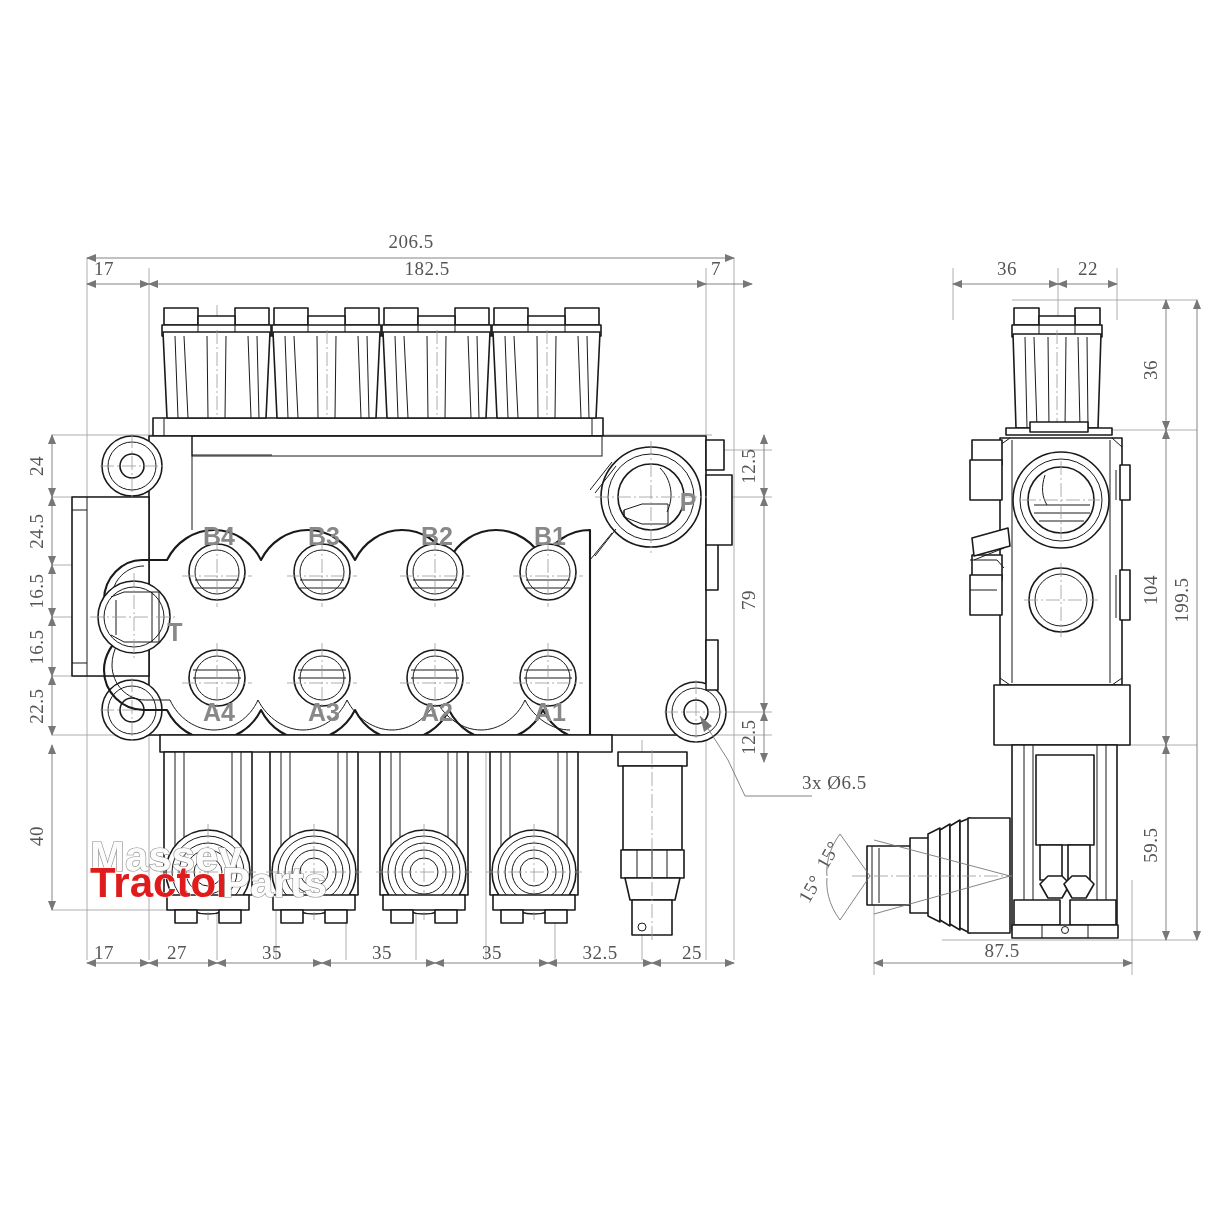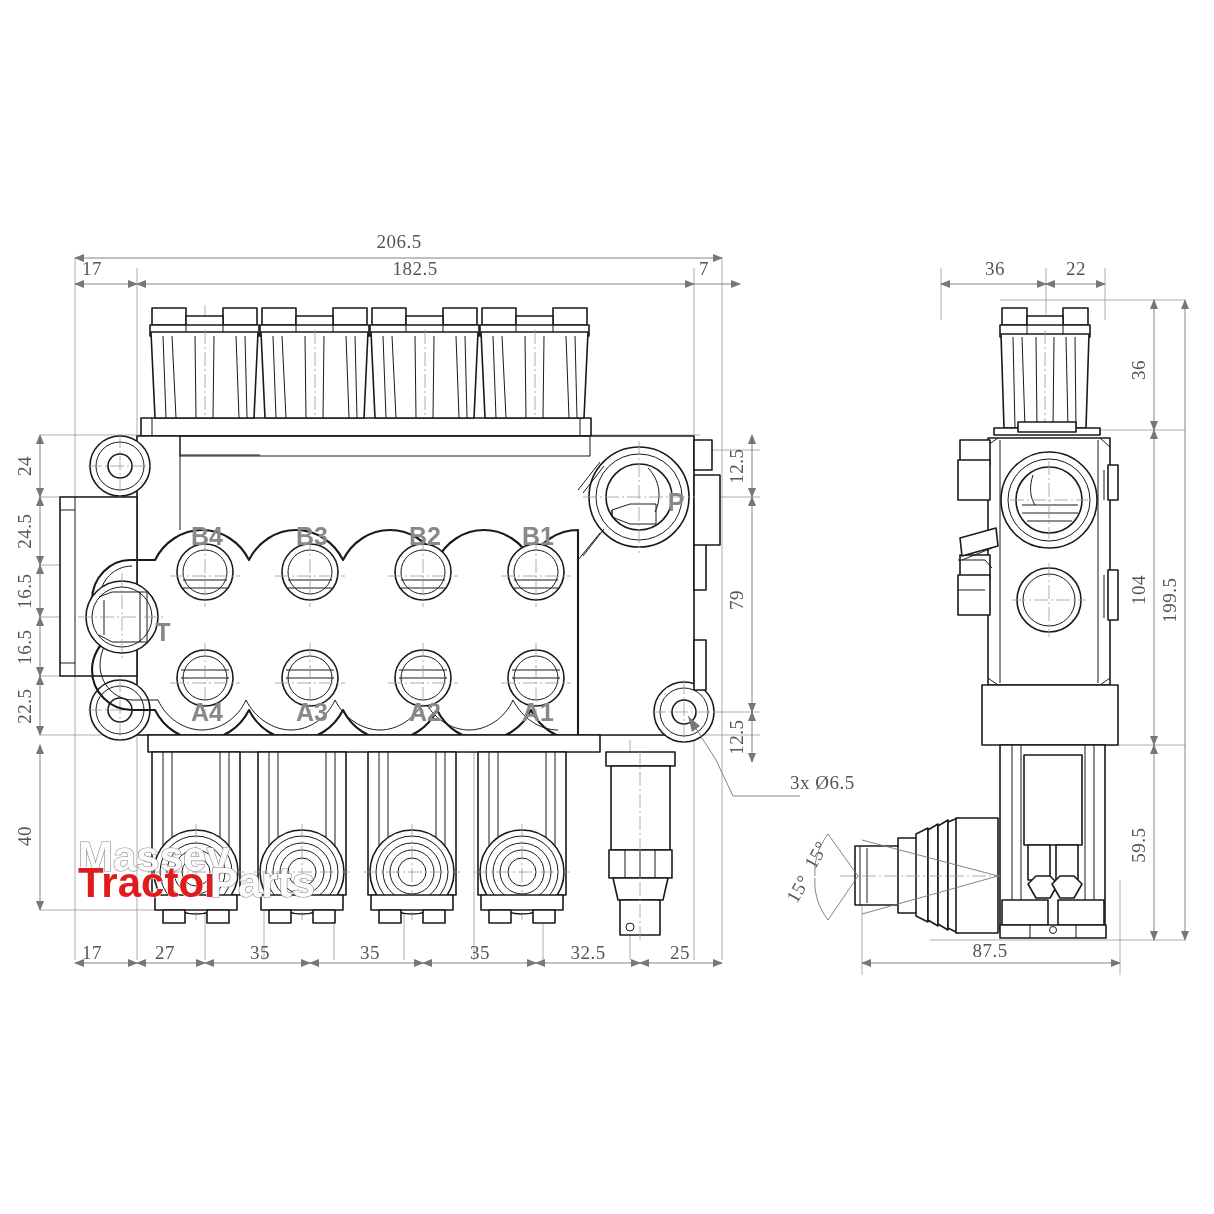--- a/index.html
+++ b/index.html
@@ -2,21 +2,21 @@
 <html><head>
 <meta charset="utf-8">
 <title>Hydraulic Valve Technical Drawing</title>
 <style>
   html,body{margin:0;padding:0;background:#ffffff;}
   body{
     width:1214px;height:1214px;overflow:hidden;
     font-family:"Liberation Serif", serif;
     position:relative;
   }
-  #stage{position:absolute;left:0;top:0;width:1090px;height:1214px;}
+  #stage{position:absolute;left:12px;top:0;width:1090px;height:1214px;}
   svg{display:block;}
   .dimtxt{
     font-family:"Liberation Serif", serif;
     font-size:19px;
     fill:#555555;
     text-anchor:middle;
     dominant-baseline:middle;
     letter-spacing:0.5px;
   }
   .porttxt{

